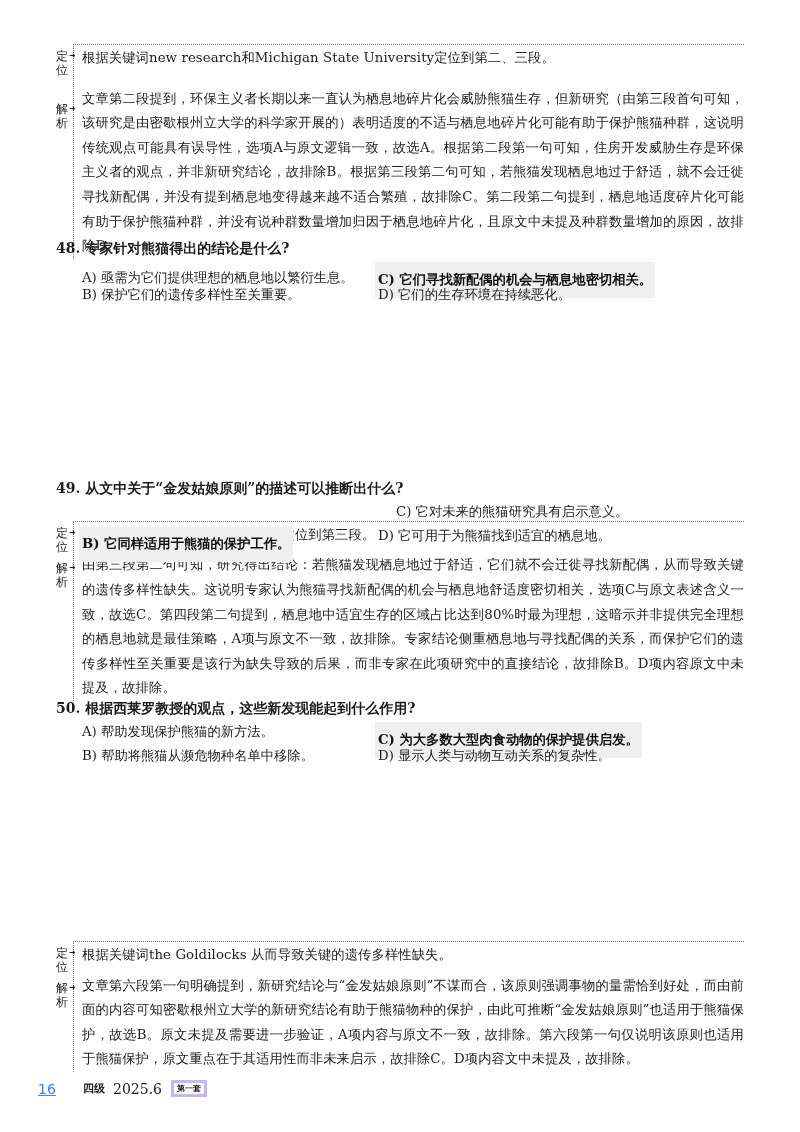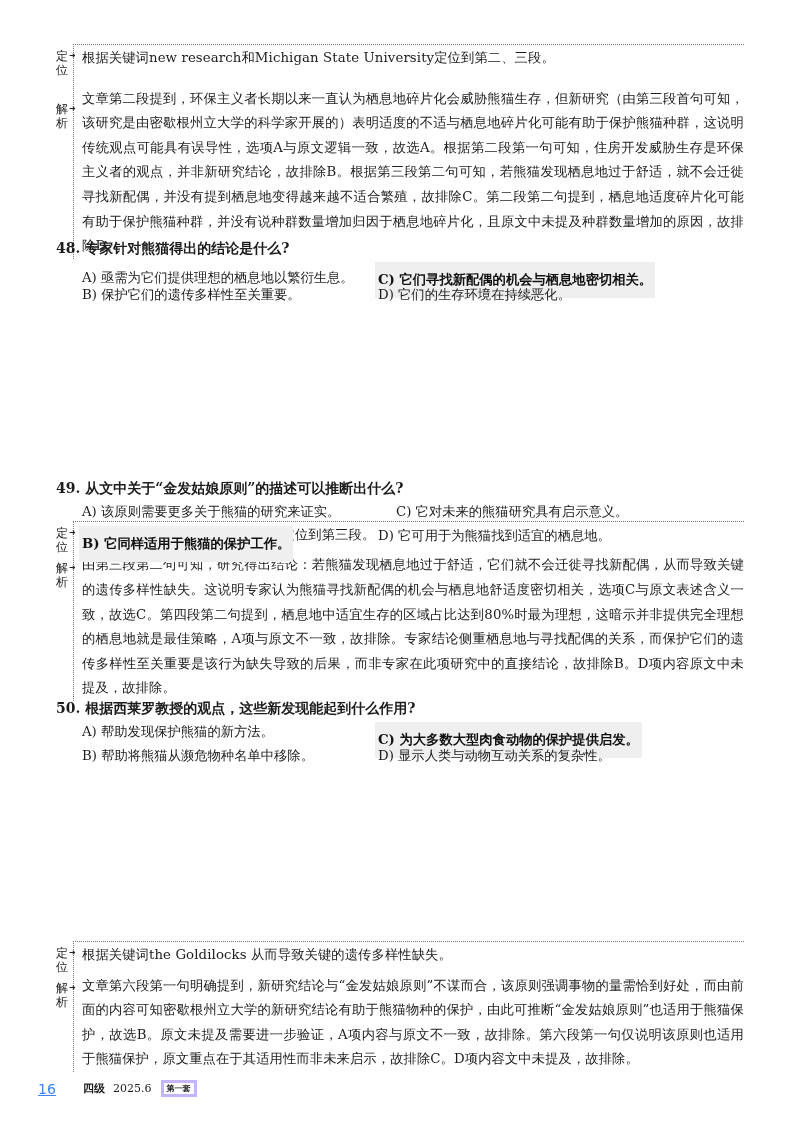--- a/index.html
+++ b/index.html
@@ -31,21 +31,21 @@
       position: absolute; left: 56px; font-size: 14px; font-weight: bold; line-height: 20px;
       font-family: "DejaVu Serif", serif;
     }
     .opt {
       position: absolute; font-size: 13.3px; line-height: 20px; white-space: nowrap;
     }
     .opt.correct { background: #efefef; font-weight: bold; color: #111; padding: 8px 3px; margin-left: -3px; }
     .footer { position: absolute; left: 38px; top: 1078px; font-family: "DejaVu Sans", sans-serif; }
     .footer .pg { font-size: 14px; color: #3b82f6; vertical-align: middle; text-decoration: underline; }
     .footer .mag { font-size: 11px; font-weight: bold; margin-left: 22px; vertical-align: middle; font-family: "DejaVu Serif", serif; }
-    .footer .issue { font-size: 11px; margin-left: 3px; vertical-align: middle; font-family: "DejaVu Serif", serif; }
+    .footer .issue { font-size: 14px; margin-left: 3px; vertical-align: middle; font-family: "DejaVu Serif", serif; }
     .footer .vol {
       font-size: 8px; font-weight: bold; border: 3px solid #c4b5fd; padding: 1px 3px; margin-left: 4px;
       vertical-align: middle; font-family: "DejaVu Sans", sans-serif;
     }
   </style>
 </head>
 <body>
 
 <div class="page">
 
@@ -65,21 +65,20 @@
 
   <div class="block label-box" style="top:306px;">
     <div class="frame"></div>
     <div class="tag" style="top:5px;"><span>定位</span><span class="arrow">➜</span></div>
     <p class="para" style="padding-top:2px;">根据关键词experts’ conclusion定位到第三段。</p>
     <div class="tag" style="top:40px;"><span>解析</span><span class="arrow">➜</span></div>
     <p class="para" style="margin-top:6px;">由第三段第二句可知，研究得出结论：若熊猫发现栖息地过于舒适，它们就不会迁徙寻找新配偶，从而导致关键的遗传多样性缺失。这说明专家认为熊猫寻找新配偶的机会与栖息地舒适度密切相关，选项C与原文表述含义一致，故选C。第四段第二句提到，栖息地中适宜生存的区域占比达到80%时最为理想，这暗示并非提供完全理想的栖息地就是最佳策略，A项与原文不一致，故排除。专家结论侧重栖息地与寻找配偶的关系，而保护它们的遗传多样性至关重要是该行为缺失导致的后果，而非专家在此项研究中的直接结论，故排除B。D项内容原文中未提及，故排除。</p>
   </div>
 
   <div class="q-title" style="top:478px;">49. 从文中关于“金发姑娘原则”的描述可以推断出什么?</div>
-  <div class="opt" style="left:82px; top:502px;">A) 该原则需要更多关于熊猫的研究来证实。</div>
   <div class="opt" style="left:396px; top:502px;">C) 它对未来的熊猫研究具有启示意义。</div>
   <div class="opt correct" style="left:82px; top:526px;">B) 它同样适用于熊猫的保护工作。</div>
   <div class="opt" style="left:378px; top:526px;">D) 它可用于为熊猫找到适宜的栖息地。</div>
 
   <div class="block label-box" style="top:546px;">
     <div class="frame"></div>
     <div class="tag" style="top:5px;"><span>定位</span><span class="arrow">➜</span></div>
     <p class="para" style="padding-top:2px;">根据关键词the Goldilocks 从而导致关键的遗传多样性缺失。</p>
     <div class="tag" style="top:40px;"><span>解析</span><span class="arrow">➜</span></div>
     <p class="para" style="margin-top:6px;">文章第六段第一句明确提到，新研究结论与“金发姑娘原则”不谋而合，该原则强调事物的量需恰到好处，而由前面的内容可知密歇根州立大学的新研究结论有助于熊猫物种的保护，由此可推断“金发姑娘原则”也适用于熊猫保护，故选B。原文未提及需要进一步验证，A项内容与原文不一致，故排除。第六段第一句仅说明该原则也适用于熊猫保护，原文重点在于其适用性而非未来启示，故排除C。D项内容文中未提及，故排除。</p>

